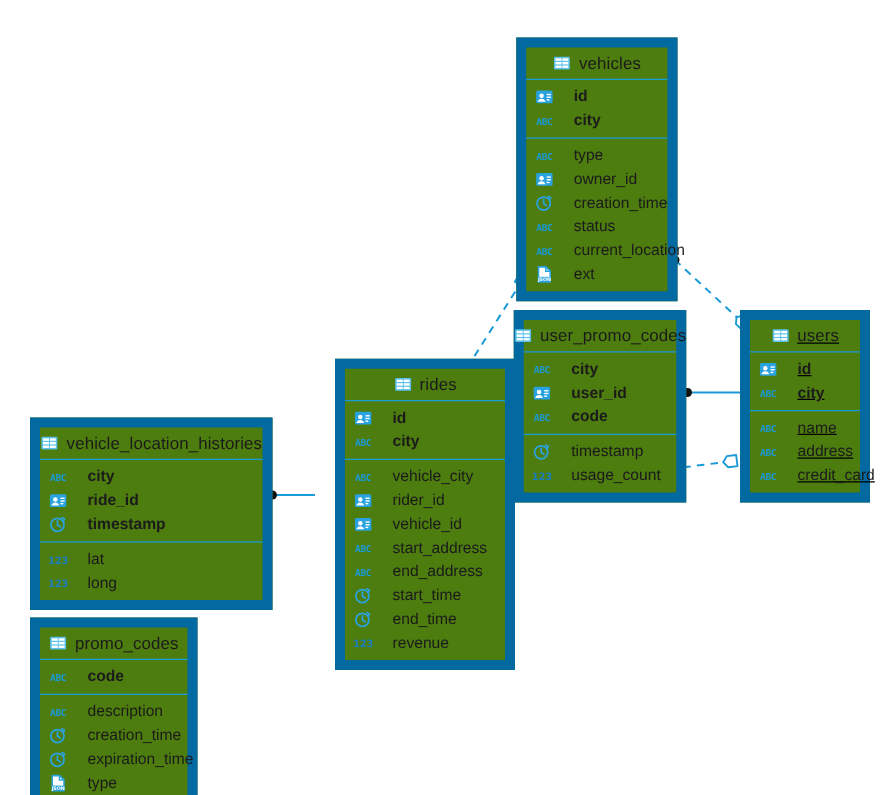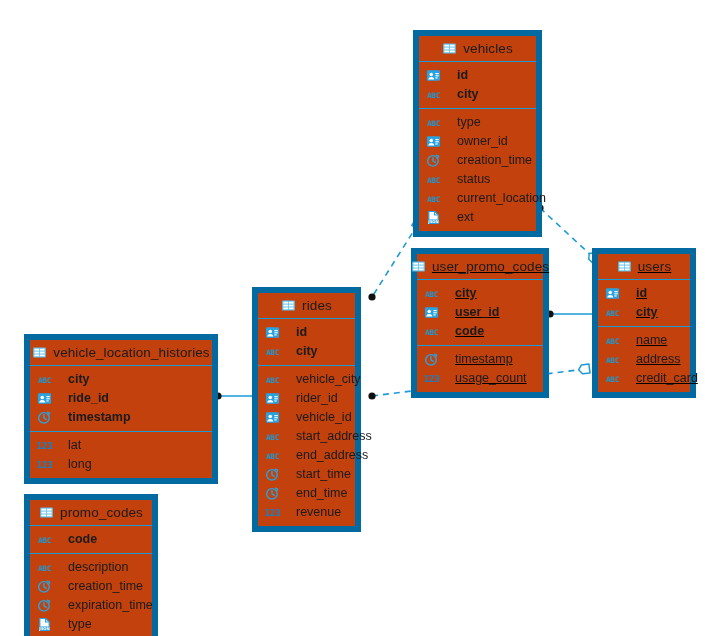--- a/index.html
+++ b/index.html
@@ -6,22 +6,22 @@
   body{
     width:705px;height:636px;position:relative;overflow:hidden;
     font-family:"Liberation Sans","DejaVu Sans",sans-serif;
     -webkit-font-smoothing:antialiased;
   }
   #canvas{position:absolute;inset:0;width:705px;height:636px;}
   #edges{position:absolute;left:0;top:0;width:705px;height:636px;pointer-events:none;}
 
   .table-node{
     position:absolute;
-    background:#c2410c;
-    border:6px solid #0369a1;
+    background:#4d7c0f;
+    border:8px solid #0369a1;
     box-sizing:border-box;
     z-index:2;
   }
   .tbl-title{
     height:26px;
     display:flex;align-items:center;justify-content:center;
     gap:6px;
     border-bottom:1.5px solid #1a9ad6;
     box-sizing:border-box;
     padding:0 8px;
@@ -156,21 +156,21 @@
             <svg class="ico" viewBox="0 0 16 16">
               <path d="M3 1.6h6.2L13 5.2v9.2H3z" fill="#ffffff" stroke="#29a3e0" stroke-width="1.3" stroke-linejoin="round"></path>
               <path d="M9.1 1.8v3.5h3.6" fill="none" stroke="#29a3e0" stroke-width="1.2"></path>
               <rect x="3.4" y="10.1" width="9.2" height="4.2" fill="#29a3e0"></rect>
               <text x="8" y="13.6" text-anchor="middle" font-family="DejaVu Sans, sans-serif" font-size="4.1" font-weight="bold" fill="#ffffff" letter-spacing="-0.1">JSON</text>
             </svg>
             <span class="fname">ext</span>
           </div>
         </div>
       </div>
-      <div class="table-node" style="left: 411px; top: 248px; width: 138px; text-decoration: underline;">
+      <div class="table-node" style="left: 411px; top: 248px; width: 138px;">
         <div class="tbl-title">
           <svg class="ico" viewBox="0 0 16 16">
             <rect x="1.2" y="2.6" width="13.6" height="10.8" rx="1" fill="#5bc0ea"></rect>
             <rect x="2.5" y="3.9" width="5.2" height="2.1" fill="#ffffff"></rect>
             <rect x="8.5" y="3.9" width="5" height="2.1" fill="#ffffff"></rect>
             <rect x="2.5" y="7" width="5.2" height="2.1" fill="#ffffff"></rect>
             <rect x="8.5" y="7" width="5" height="2.1" fill="#ffffff"></rect>
             <rect x="2.5" y="10.1" width="5.2" height="2" fill="#ffffff"></rect>
             <rect x="8.5" y="10.1" width="5" height="2" fill="#ffffff"></rect>
           </svg>
@@ -264,21 +264,21 @@
             <span class="fname">address</span>
           </div>
           <div class="fld">
             <svg class="ico" viewBox="0 0 16 16">
               <text x="8" y="11.4" text-anchor="middle" font-family="DejaVu Sans Mono, monospace" font-size="8.2" font-weight="bold" fill="#1a9ad6" letter-spacing="-0.3">ABC</text>
             </svg>
             <span class="fname">credit_card</span>
           </div>
         </div>
       </div>
-      <div class="table-node" style="left: 252px; top: 287px; width: 109px;">
+      <div class="table-node" style="left: 268px; top: 287px; width: 144px;">
         <div class="tbl-title">
           <svg class="ico" viewBox="0 0 16 16">
             <rect x="1.2" y="2.6" width="13.6" height="10.8" rx="1" fill="#5bc0ea"></rect>
             <rect x="2.5" y="3.9" width="5.2" height="2.1" fill="#ffffff"></rect>
             <rect x="8.5" y="3.9" width="5" height="2.1" fill="#ffffff"></rect>
             <rect x="2.5" y="7" width="5.2" height="2.1" fill="#ffffff"></rect>
             <rect x="8.5" y="7" width="5" height="2.1" fill="#ffffff"></rect>
             <rect x="2.5" y="10.1" width="5.2" height="2" fill="#ffffff"></rect>
             <rect x="8.5" y="10.1" width="5" height="2" fill="#ffffff"></rect>
           </svg>

